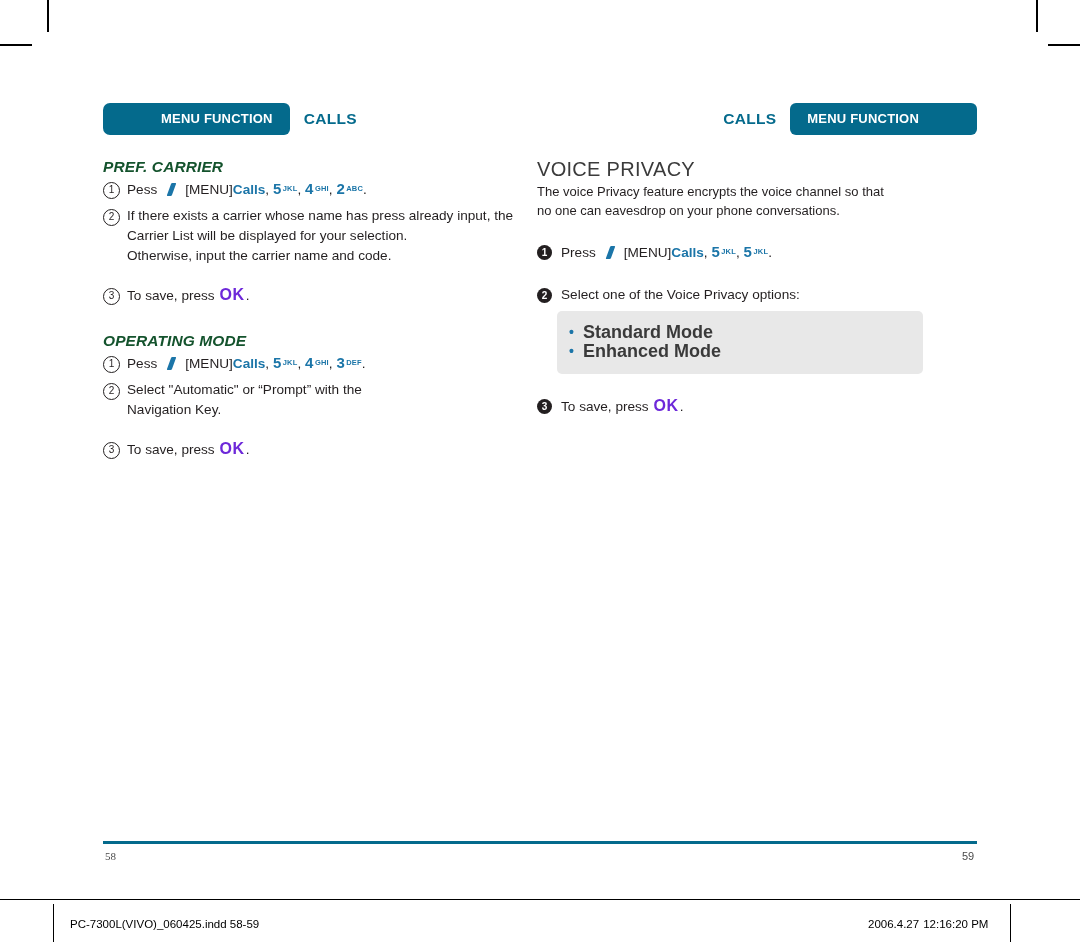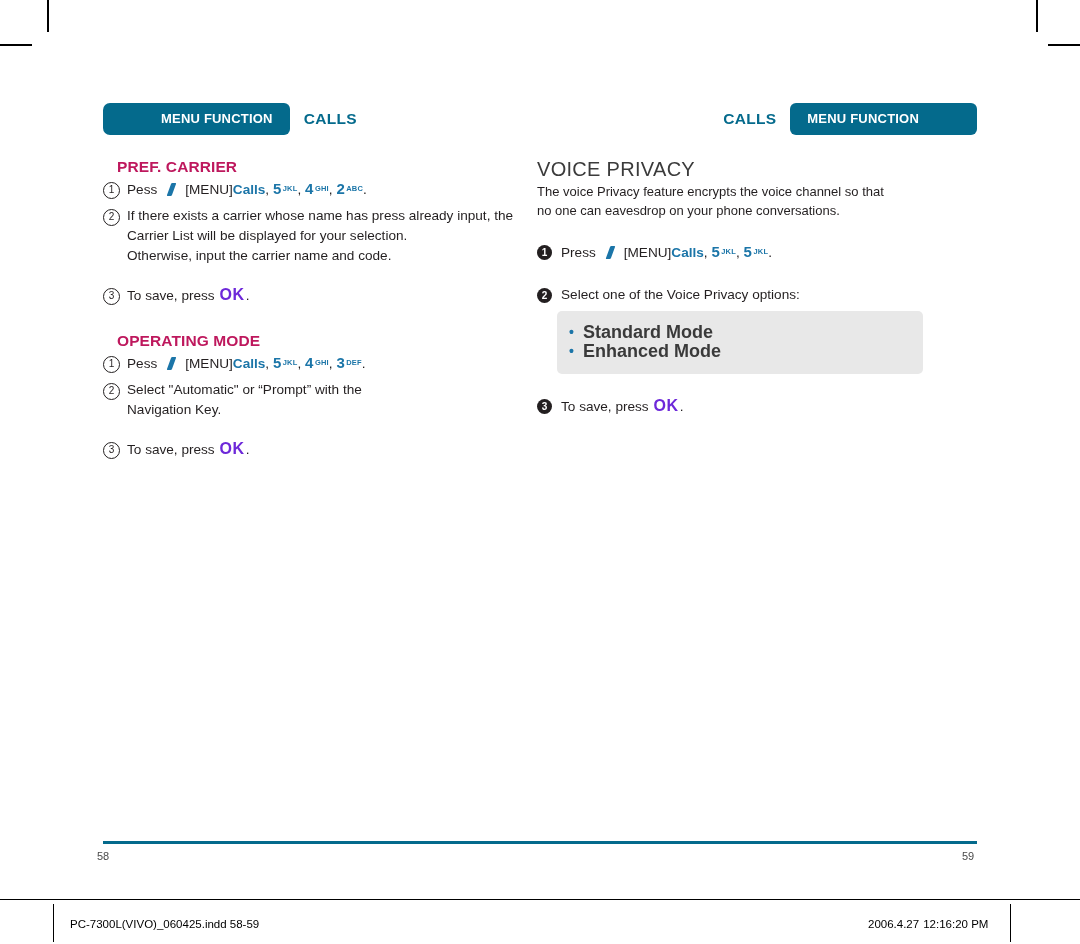--- a/index.html
+++ b/index.html
@@ -78,24 +78,25 @@
   .body {
     position: absolute;
     top: 158px;
     left: 0;
     width: 440px;
     color: #231f20;
   }
   .body-right { left: 0; }
 
   h2.feature {
-    margin: 0 0 3px 14px;
+    margin: 0 0 3px 0;
     font-size: 15.5px;
-    font-weight: bold;
-    color: #be185d;
+    font-style: italic;
+    font-weight: bold;
+    color: #14532d;
     letter-spacing: 0.1px;
   }
   h2.feature-plain {
     margin: 0 0 1px 0;
     font-size: 20px;
     font-style: normal;
     font-weight: normal;
     color: #3b3b3b;
     letter-spacing: 0.3px;
   }
@@ -223,21 +224,21 @@
     width: 874px;
     height: 2.5px;
     background: #046a8c;
   }
   .folio {
     position: absolute;
     top: 850px;
     font-size: 11px;
     color: #4a4a4a;
   }
-  .folio-left  { left: 97px; }
+  .folio-left  { left: 105px; font-family: Liberation Serif, serif; }
   .folio-right { left: 962px; }
 
   
   .slug {
     position: absolute;
     left: 0;
     top: 899px;
     width: 1080px;
     height: 45px;
     border-top: 1.5px solid #000;

